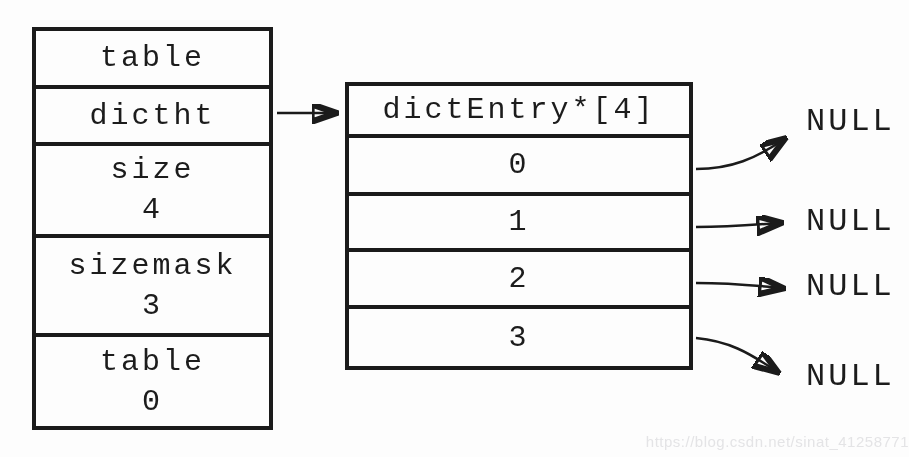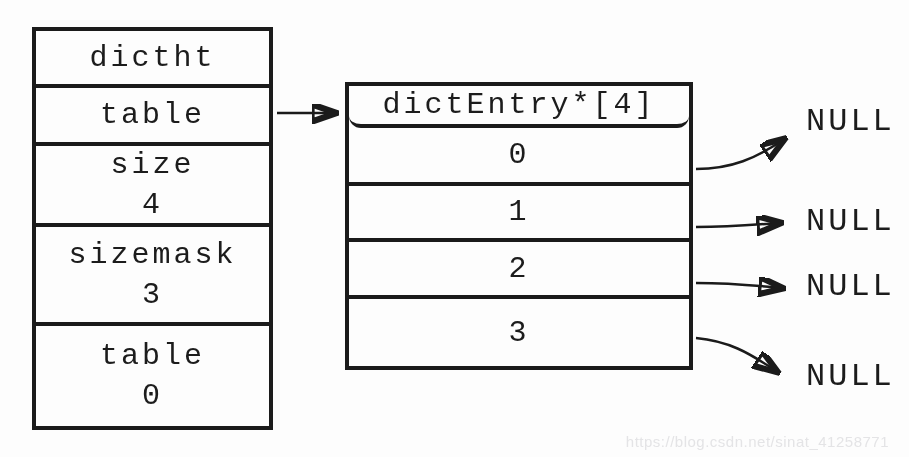--- a/index.html
+++ b/index.html
@@ -28,24 +28,24 @@
     display:flex;flex-direction:column;
     align-items:center;justify-content:center;
     font-size:30px;letter-spacing:3px;
     line-height:40px;
     color:#1c1c1c;
   }
   .cell:last-child{border-bottom:none;flex:1;}
   #dictht-box{left:32px;top:27px;width:241px;height:403px;}
   #dictht-box .r0{height:57px;}
   #dictht-box .r1{height:58px;}
-  #dictht-box .r2{height:81px;}
+  #dictht-box .r2{height:92px;}
   #dictht-box .r3{height:99px;justify-content:center;}
   #entry-box{left:345px;top:82px;width:348px;height:288px;}
-  #entry-box .r0{height:42px;border-radius:12px;}
+  #entry-box .r0{height:52px;}
   #entry-box .r1{height:58px;}
   #entry-box .r2{height:56px;}
   #entry-box .r3{height:57px;}
   
   svg.overlay{
     position:absolute;left:0;top:0;width:909px;height:457px;
     pointer-events:none;
   }
   svg.overlay path{stroke:#1b1b1b;stroke-width:2.5;fill:none;}
   
@@ -55,37 +55,37 @@
     color:#1c1c1c;
     white-space:nowrap;
     text-align:center;
   }
   #null-0{left:806px;top:104px;}
   #null-1{left:806px;top:204px;}
   #null-2{left:806px;top:269px;}
   #null-3{left:806px;top:359px;}
   
   .watermark{
-    position:absolute;right:20px;bottom:7px;
+    position:absolute;right:0;bottom:7px;
     font-family:"Liberation Sans","DejaVu Sans",sans-serif;
     font-size:15px;letter-spacing:0.5px;
     color:#e4e4e6;
   }
 </style>
 </head>
 <body>
 
 <div class="canvas">
 
   <div class="structbox" id="dictht-box">
+    <div class="cell r1">
+      <span>table</span>
+    </div>
     <div class="cell r0">
       <span>dictht</span>
-    </div>
-    <div class="cell r1">
-      <span>table</span>
     </div>
     <div class="cell r2">
       <span>size</span>
       <span>4</span>
     </div>
     <div class="cell r3">
       <span>sizemask</span>
       <span>3</span>
     </div>
     <div class="cell r4">

